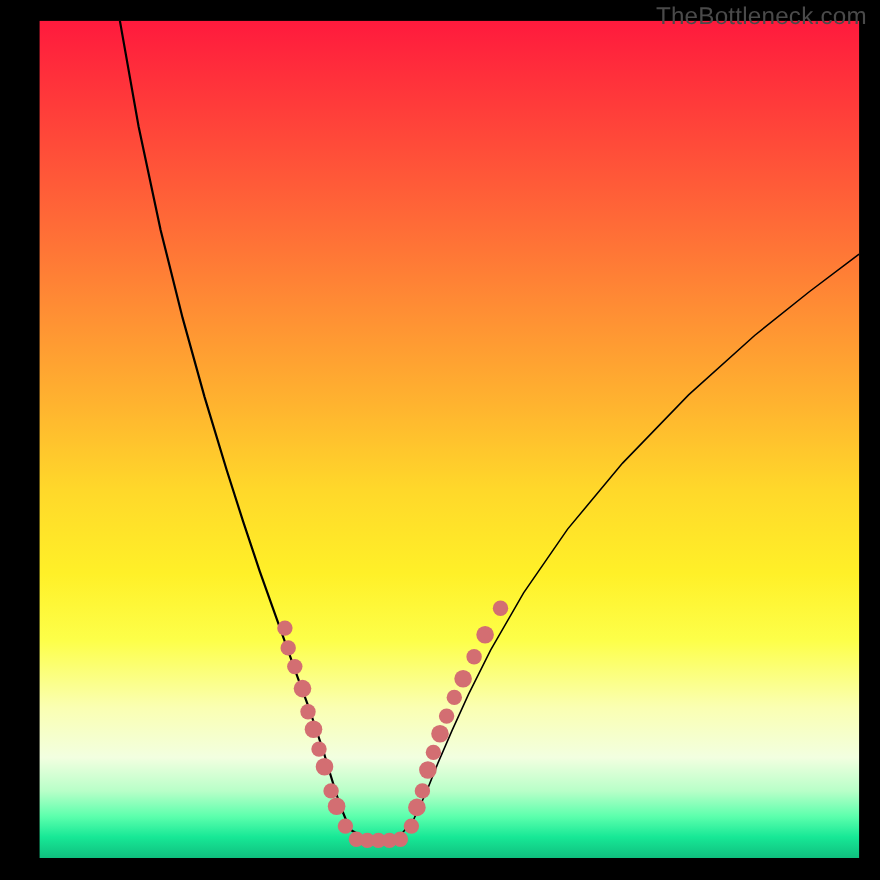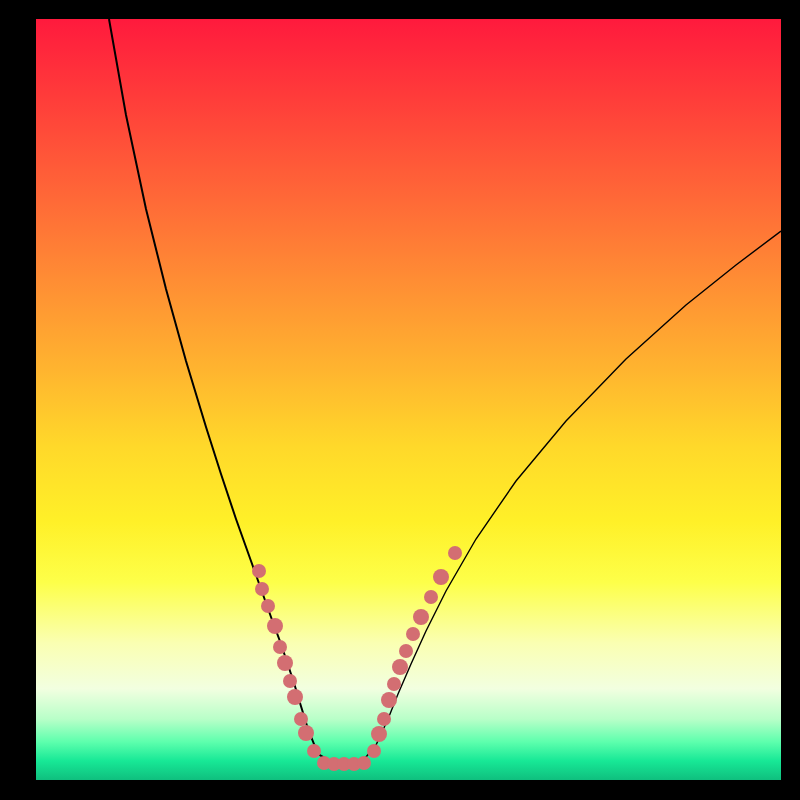--- a/index.html
+++ b/index.html
@@ -73,20 +73,21 @@
   }
   .flat-dot {
     fill: #d36e72;
     stroke: none;
   }
 </style>
 </head>
 <body>
 
 <div class="frame">
+  <div class="watermark">TheBottleneck.com</div>
   <div class="plot">
     <svg class="curves" viewBox="0 0 745 761" preserveAspectRatio="none">
       <path id="left-curve" class="curve-line" d="M73 0 L90 96 L110 190 L130 270 L150 342 L170 408 L185 455 L200 500 L215 542 L225 570 L235 598 L245 625 L252 646 L258 664 L264 684 L272 710 L282 735 L300 745"></path>
       <path id="right-curve" class="curve-line thin" d="M325 744 L340 726 L352 700 L362 675 L375 645 L390 612 L410 572 L440 520 L480 462 L530 402 L590 340 L650 286 L700 246 L745 212"></path>
       <g id="dots-left">
           <circle cx="223" cy="552" r="7" class="dot"></circle>
           <circle cx="226" cy="570" r="7" class="dot"></circle>
           <circle cx="232" cy="587" r="7" class="dot"></circle>
           <circle cx="239" cy="607" r="8" class="dot"></circle>
           <circle cx="244" cy="628" r="7" class="dot"></circle>

